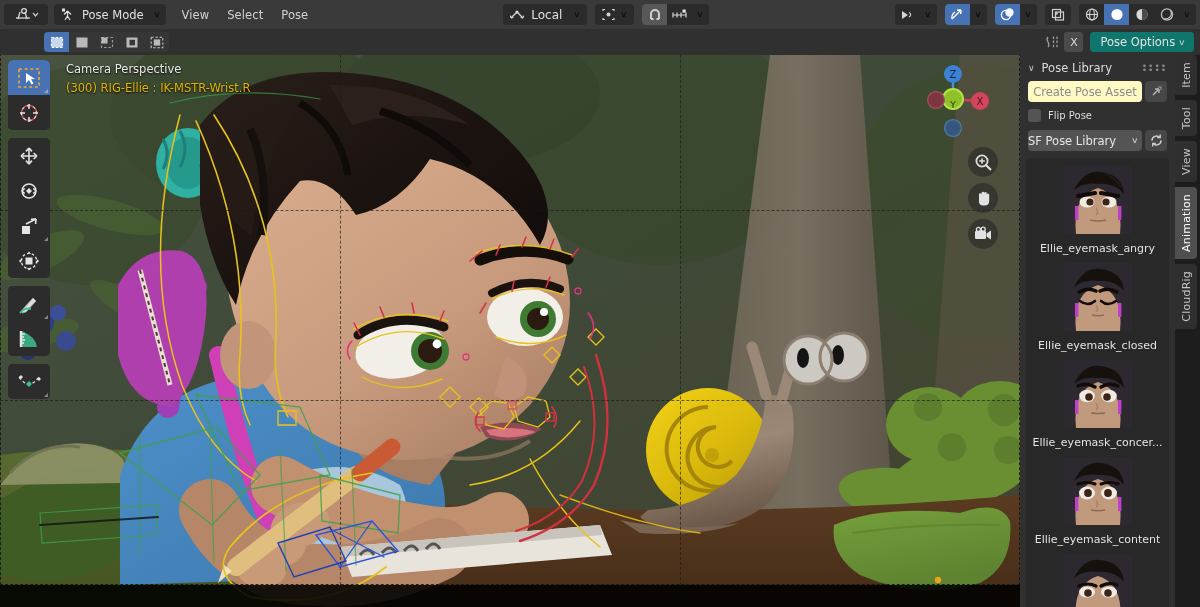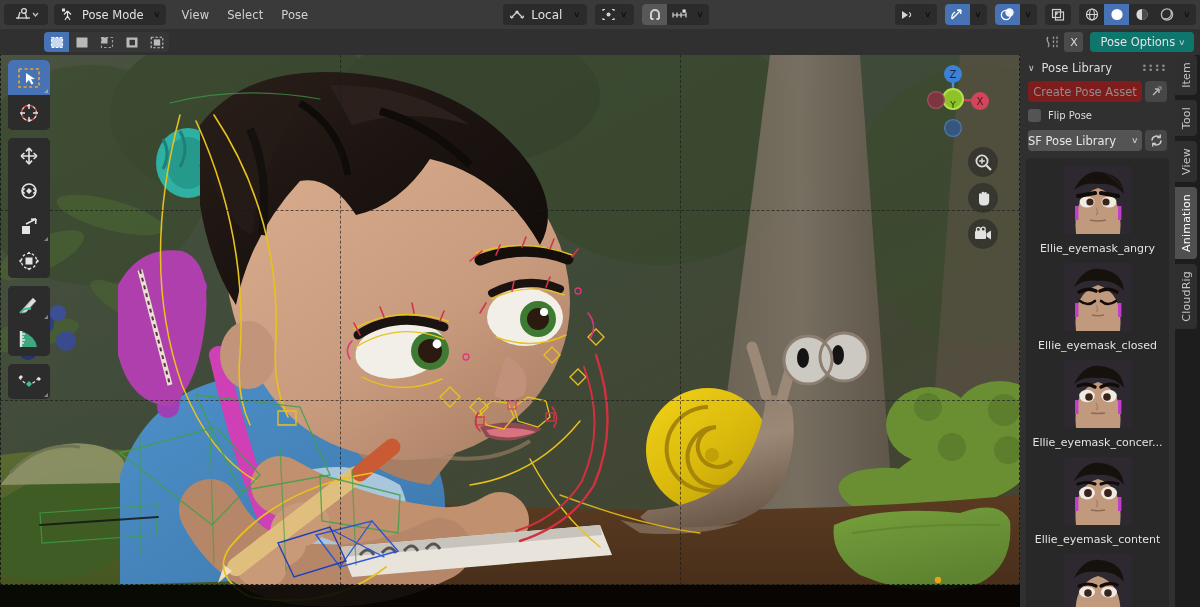--- a/index.html
+++ b/index.html
@@ -122,21 +122,21 @@
     background: #303030; z-index: 30;
   }
   .panel-head {
     height: 26px; display: flex; align-items: center; padding: 0 8px;
     color: #dcdcdc; font-size: 11.5px;
   }
   .panel-head .caret { margin-right: 7px; font-size: 9px; color: #c9c9c9; }
   .grip { margin-left: auto; color: #8a8a8a; font-size: 9px; letter-spacing: 1px; line-height: 4px; }
   .panel-body { padding: 0 8px; }
   .big-btn {
-    height: 21px; background: #7f1d1d; border-radius: 4px;
+    height: 21px; background: #fef9c3; border-radius: 4px;
     display: flex; align-items: center; justify-content: center;
     color: #8d8d8d; font-size: 11.5px; margin-bottom: 7px;
   }
   .row { display: flex; align-items: center; gap: 3px; margin-bottom: 7px; }
   .row .grow { flex: 1; }
   .sq-btn { width: 22px; height: 21px; background: #474747; border-radius: 4px;
             display: flex; align-items: center; justify-content: center; }
   .chk-row { display: flex; align-items: center; margin-bottom: 8px; }
   .chkbox { width: 13px; height: 13px; background: #545454; border-radius: 3px; margin-right: 7px; }
   .chk-label { color: #dcdcdc; font-size: 10px; }
@@ -639,20 +639,24 @@
       </g>
     </svg>
 
     <div class="cam-border"></div>
     <div class="guide h" style="top:155px"></div>
     <div class="guide h" style="top:345px"></div>
     <div class="guide v" style="left:340px"></div>
     <div class="guide v" style="left:680px"></div>
     <div class="passepartout-bottom"></div>
 
+    <div class="vp-text">
+      <div class="l1">Camera Perspective</div>
+      <div class="l2">(300) RIG-Ellie : IK-MSTR-Wrist.R</div>
+    </div>
 
     <div class="toolcol">
       <div class="toolgrp">
         <div class="tool on">
           <svg width="24" height="22" viewBox="0 0 24 22">
             <rect x="2" y="2" width="20" height="18" fill="none" stroke="#f0a830" stroke-width="1.6" stroke-dasharray="3 2.6"></rect>
             <path d="M9 6 L9 16 L12 13 L14.5 17.5 L16.5 16.5 L14 12.3 L18 12 Z" fill="#ffffff"></path>
           </svg>
         </div>
         <div class="tool nocorner">

